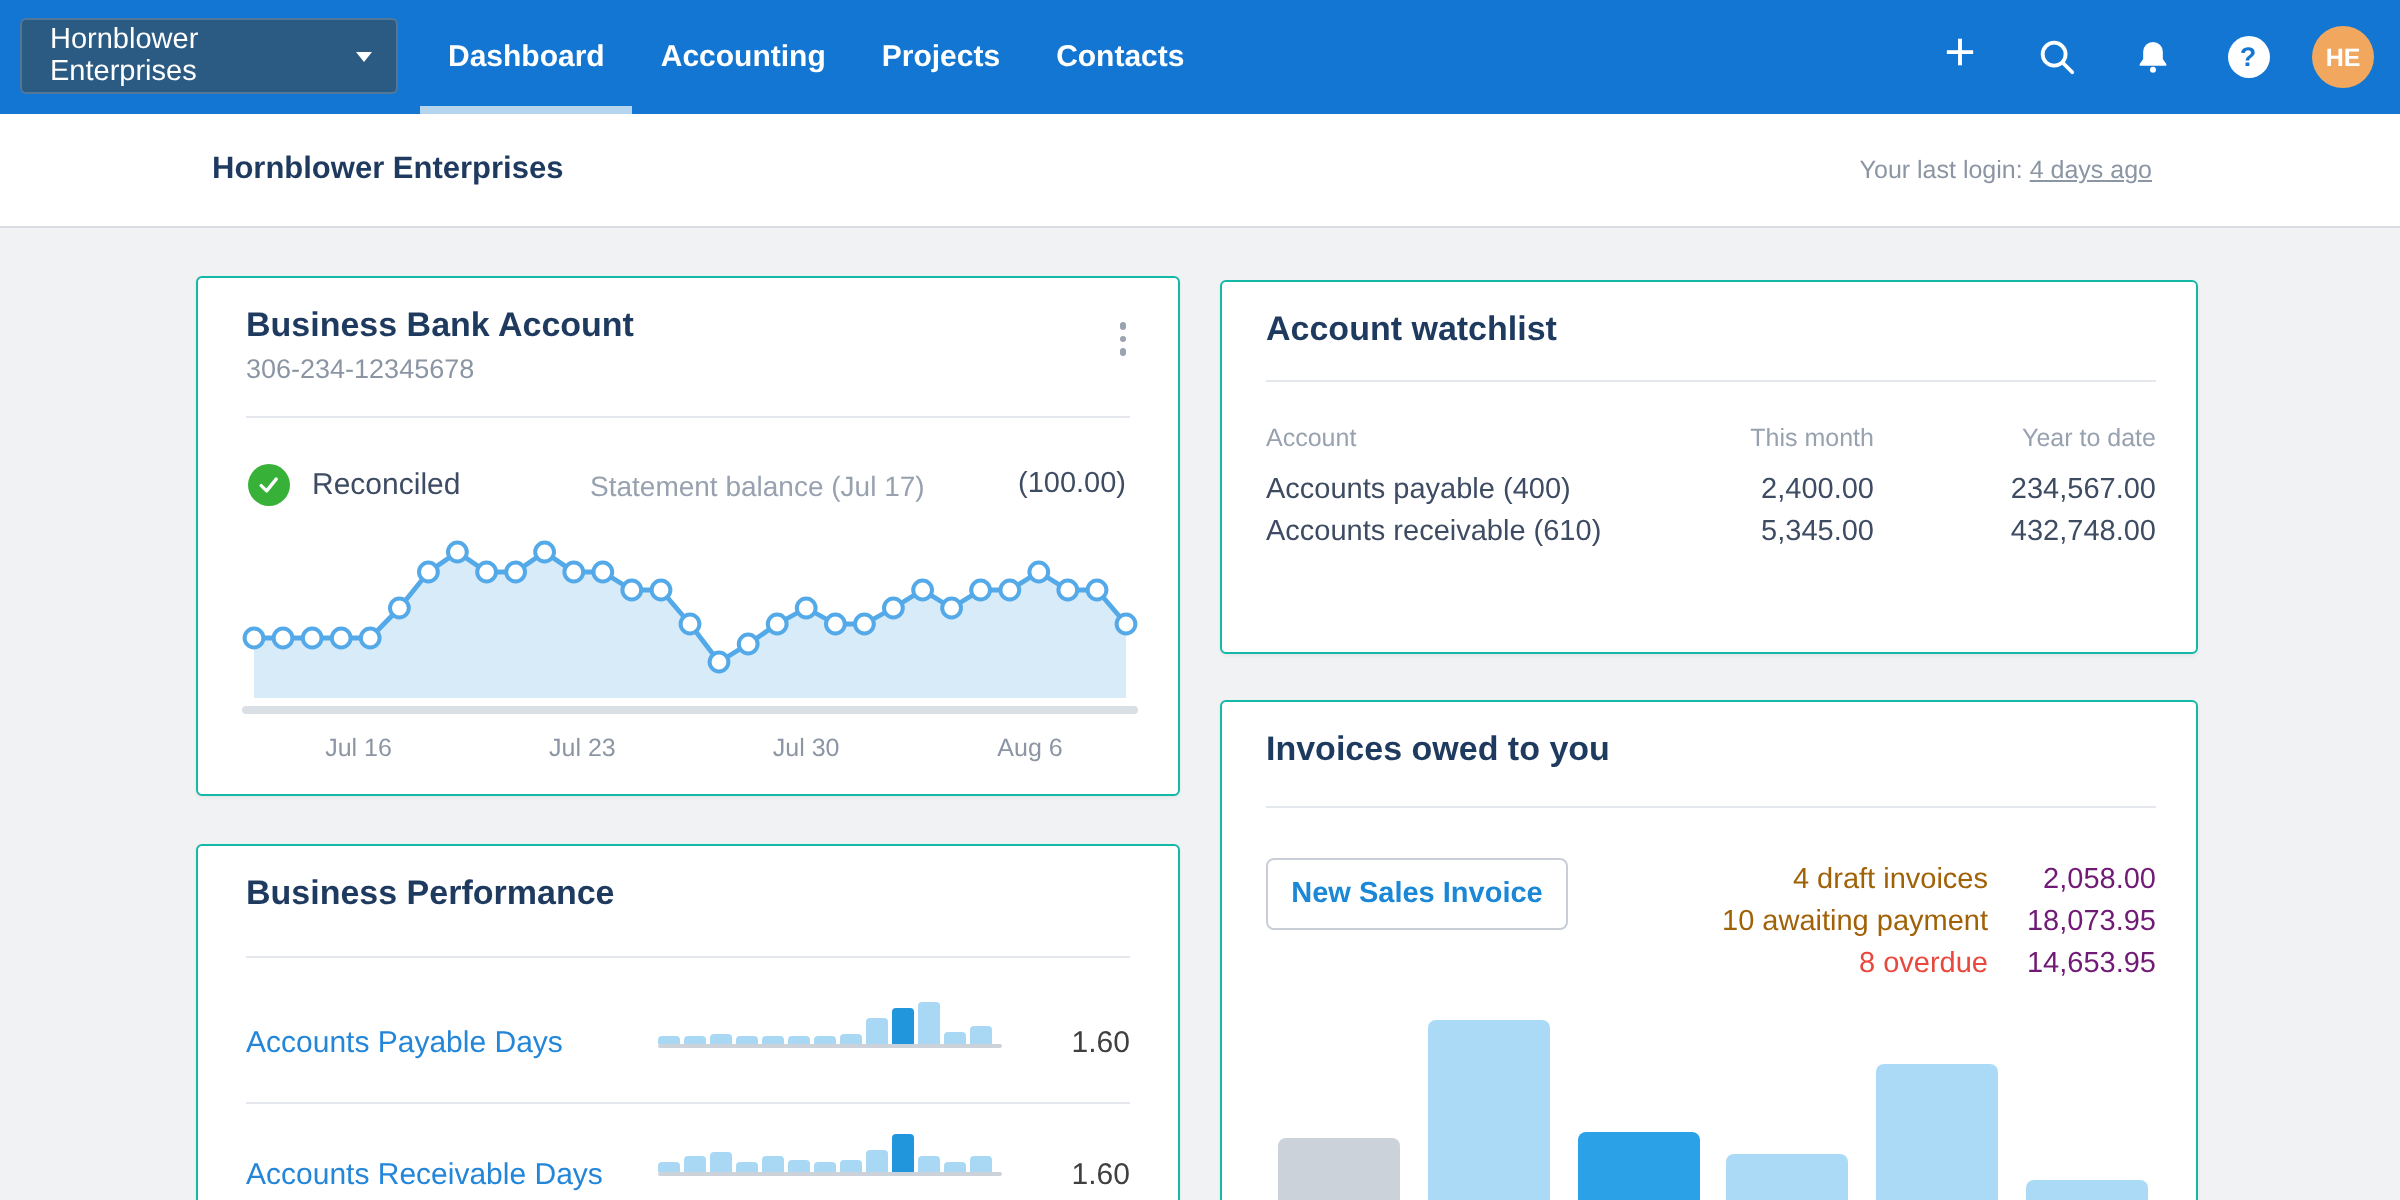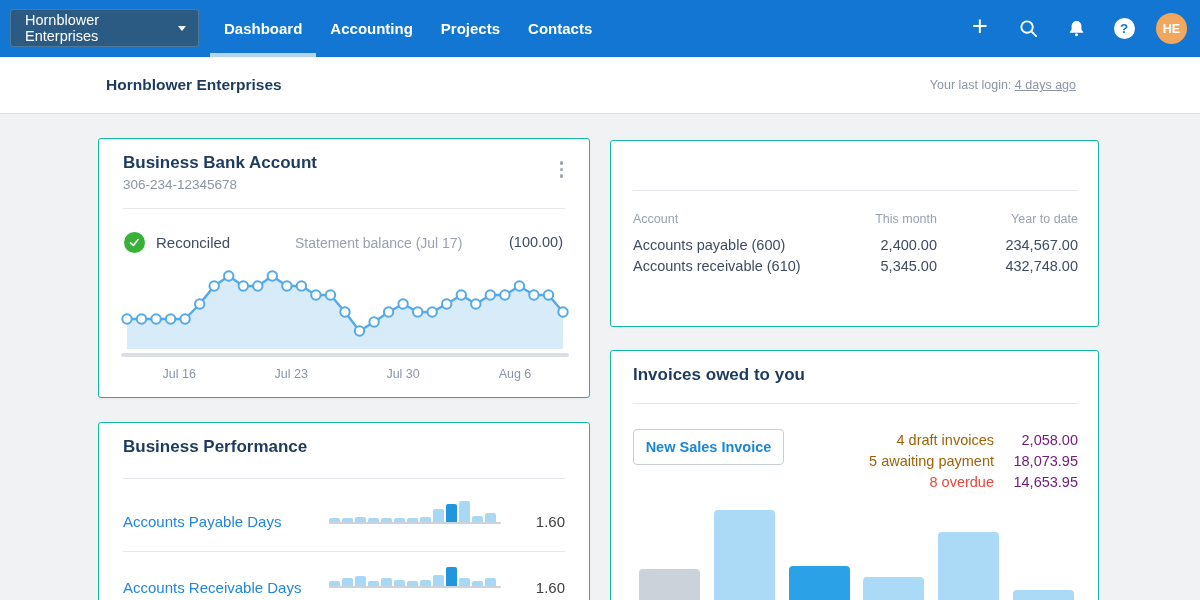--- a/index.html
+++ b/index.html
@@ -199,29 +199,30 @@
         <circle cx="427.5" cy="34" r="4.7" fill="#ffffff" stroke="#54a9e8" stroke-width="2"></circle>
         <circle cx="442.0" cy="51" r="4.7" fill="#ffffff" stroke="#54a9e8" stroke-width="2"></circle>
         <text x="58.3" y="117" text-anchor="middle" fill="#8b95a3" font-size="12.5">Jul 16</text>
         <text x="170.2" y="117" text-anchor="middle" fill="#8b95a3" font-size="12.5">Jul 23</text>
         <text x="282.1" y="117" text-anchor="middle" fill="#8b95a3" font-size="12.5">Jul 30</text>
         <text x="394.0" y="117" text-anchor="middle" fill="#8b95a3" font-size="12.5">Aug 6</text>
       </svg></div>
 </div>
 
 <div class="card" id="watchlist-card">
+  <div class="card-title t22">Account watchlist</div>
   <div class="card-divider" style="top:49px; left:22px; right:20px;"></div>
   <div class="wl-table">
     <div class="wl-tr head">
       <span class="wl-account">Account</span>
       <span class="wl-tm">This month</span>
       <span class="wl-ytd">Year to date</span>
     </div>
     <div class="wl-tr">
-      <span class="wl-account">Accounts payable (600)</span>
+      <span class="wl-account">Accounts payable (400)</span>
       <span class="wl-tm">2,400.00</span>
       <span class="wl-ytd">234,567.00</span>
     </div>
     <div class="wl-tr">
       <span class="wl-account">Accounts receivable (610)</span>
       <span class="wl-tm">5,345.00</span>
       <span class="wl-ytd">432,748.00</span>
     </div>
   </div>
 </div>
@@ -229,21 +230,21 @@
 <div class="card" id="invoices-card">
   <div class="card-title t22">Invoices owed to you</div>
   <div class="card-divider" style="top:52px; left:22px; right:20px;"></div>
   <button class="new-invoice-btn">New Sales Invoice</button>
   <div class="inv-stats">
     <div class="inv-row">
       <span class="inv-label">4 draft invoices</span>
       <span class="inv-value">2,058.00</span>
     </div>
     <div class="inv-row">
-      <span class="inv-label">5 awaiting payment</span>
+      <span class="inv-label">10 awaiting payment</span>
       <span class="inv-value">18,073.95</span>
     </div>
     <div class="inv-row">
       <span class="inv-label red">8 overdue</span>
       <span class="inv-value">14,653.95</span>
     </div>
   </div>
   <div id="inv-bars">
       <div class="inv-bar" style="left: 28px; width: 61px; top: 218px; height: 72px; background: rgb(204, 210, 217);"></div>
       <div class="inv-bar" style="left: 102.8px; width: 61px; top: 159px; height: 131px; background: rgb(171, 218, 246);"></div>

